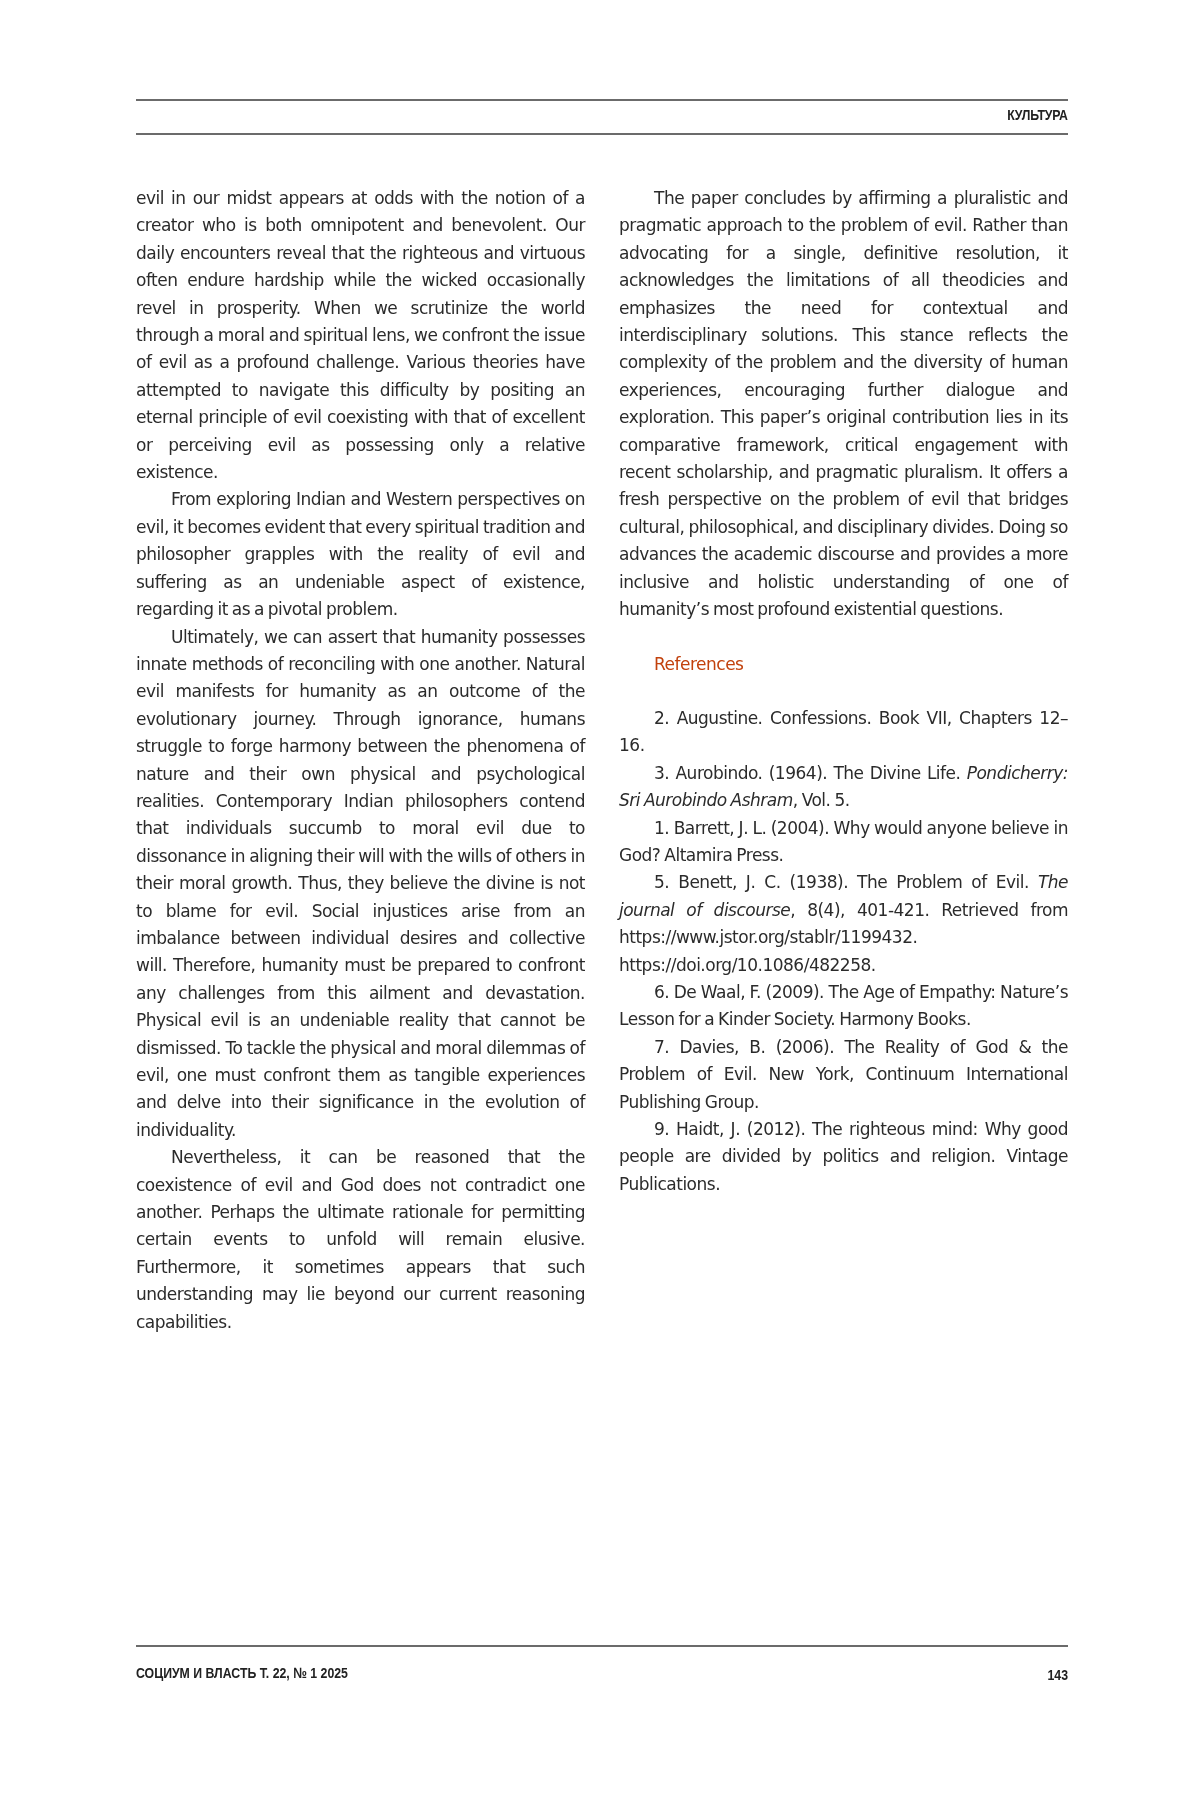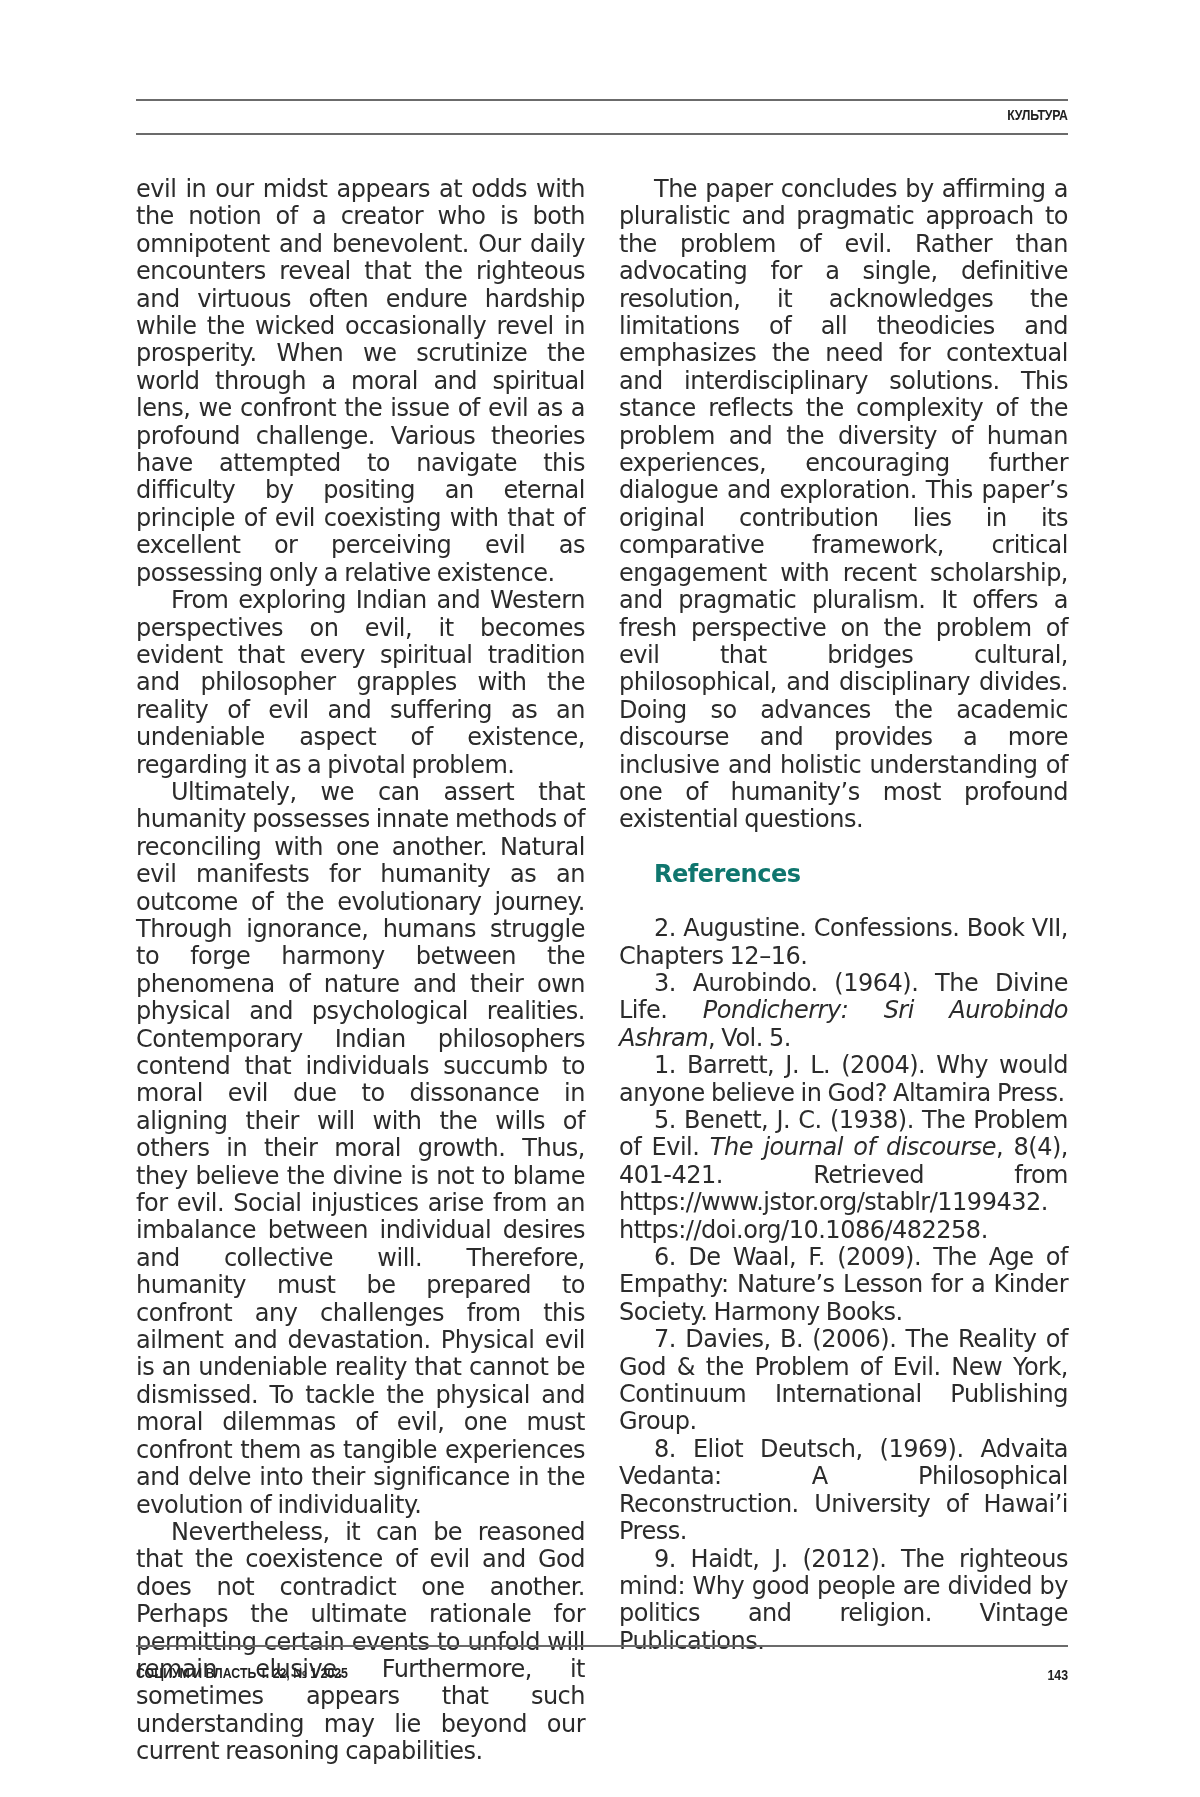--- a/index.html
+++ b/index.html
@@ -17,31 +17,31 @@
     font-size: 15px; color: #222;
     transform: scaleX(0.82); transform-origin: left center;
   }
   .footer-page {
     position: absolute; right: 132px; top: 1666px;
     font-family: "Liberation Sans", sans-serif; font-weight: bold;
     font-size: 15px; color: #222;
     transform: scaleX(0.82); transform-origin: right center;
   }
   .col {
-    position: absolute; top: 176px; width: 449px;
-    font-family: "DejaVu Sans", sans-serif; font-size: 24px;
+    position: absolute; top: 185px; width: 449px;
+    font-family: "DejaVu Sans", sans-serif; font-size: 17px;
     line-height: 27.4px; color: #2b2b2b; text-align: justify;
     letter-spacing: -0.5px; word-spacing: -1px;
   }
   .col-left { left: 136px; }
   .col-right { left: 619px; }
   .col p { margin: 0; }
   .indent { text-indent: 35px; }
   .ref-heading {
-    margin: 27px 0 27px 35px !important; font-weight: bold; color: #0f766e;
+    margin: 27px 0 27px 35px !important; font-weight: normal; color: #c2410c;
   }
   .ref-item { text-indent: 35px; }
   em { }
 </style>
 </head>
 <body>
 
 <div class="rule" style="top:99px;"></div>
 <div class="header-label">КУЛЬТУРА</div>
 <div class="rule" style="top:133px;"></div>
@@ -56,20 +56,19 @@
 <div class="col col-right">
   <p class="indent">The paper concludes by affirming a pluralistic and pragmatic approach to the problem of evil. Rather than advocating for a single, definitive resolution, it acknowledges the limitations of all theodicies and emphasizes the need for contextual and interdisciplinary solutions. This stance reflects the complexity of the problem and the diversity of human experiences, encouraging further dialogue and exploration. This paper’s original contribution lies in its comparative framework, critical engagement with recent scholarship, and pragmatic pluralism. It offers a fresh perspective on the problem of evil that bridges cultural, philosophical, and disciplinary divides. Doing so advances the academic discourse and provides a more inclusive and holistic understanding of one of humanity’s most profound existential questions.</p>
   <p class="ref-heading">References</p>
   <div>
     <p class="ref-item"><span>2. Augustine. Confessions. Book VII, Chapters 12–16.</span></p>
     <p class="ref-item"><span>3. Aurobindo. (1964). The Divine Life. </span><em>Pondicherry: Sri Aurobindo Ashram</em><span>, Vol. 5.</span></p>
     <p class="ref-item"><span>1. Barrett, J. L. (2004). Why would anyone believe in God? Altamira Press.</span></p>
     <p class="ref-item"><span>5. Benett, J. C. (1938). The Problem of Evil. </span><em>The journal of discourse</em><span>, 8(4), 401-421. Retrieved from https://www.jstor.org/stablr/1199432. https://doi.org/10.1086/482258.</span></p>
     <p class="ref-item"><span>6. De Waal, F. (2009). The Age of Empathy: Nature’s Lesson for a Kinder Society. Harmony Books.</span></p>
     <p class="ref-item"><span>7. Davies, B. (2006). The Reality of God &amp; the Problem of Evil. New York, Continuum International Publishing Group.</span></p>
-    <p class="ref-item"><span>8. Eliot Deutsch, (1969). Advaita Vedanta: A Philosophical Reconstruction. University of Hawai’i Press.</span></p>
     <p class="ref-item"><span>9. Haidt, J. (2012). The righteous mind: Why good people are divided by politics and religion. Vintage Publications.</span></p>
   </div>
 </div>
 
 <div class="rule" style="top:1645px;"></div>
 <div class="footer-journal">СОЦИУМ И ВЛАСТЬ Т. 22, № 1 2025</div>
 <div class="footer-page">143</div>
 
 </body></html>

